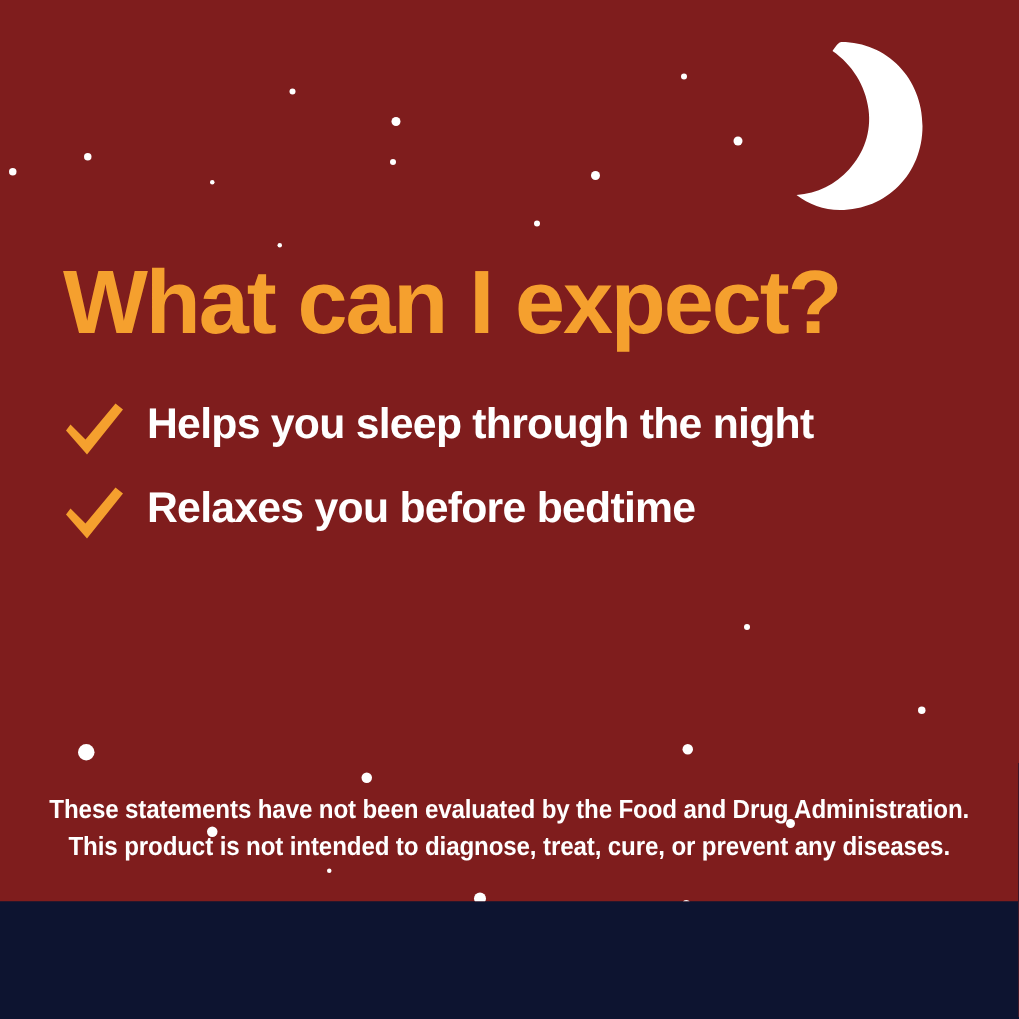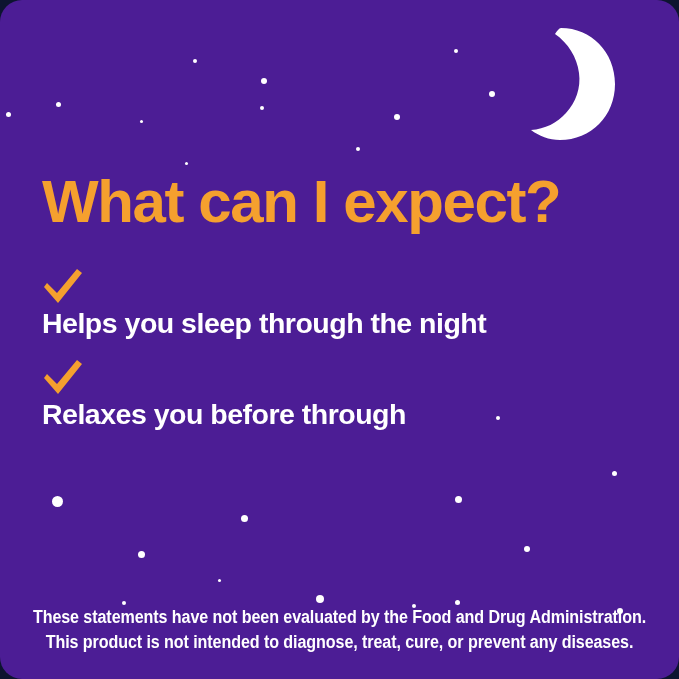--- a/index.html
+++ b/index.html
@@ -9,24 +9,23 @@
     background: #0d1430;
   }
   body {
     font-family: "Liberation Sans", sans-serif;
     -webkit-font-smoothing: antialiased;
   }
 
   #poster {
     position: relative;
     width: 679px;
-    height: 679px;
+    height: 601px;
     overflow: hidden;
-    background: #4c1d95;
-    border-radius: 22px;
+    background: #7f1d1d;
   }
 
   
   #starfield {
     position: absolute;
     inset: 0;
     pointer-events: none;
   }
   .star {
     position: absolute;
@@ -61,21 +60,20 @@
     position: absolute;
     left: 42px;
     top: 266px;
     width: 610px;
   }
   .bullet {
     position: relative;
     display: flex;
     align-items: flex-start;
     margin-bottom: 16px;
-    flex-direction: column;
   }
   .check-icon {
     flex: 0 0 auto;
     width: 42px;
     height: 38px;
     margin-top: 2px;
     margin-right: 14px;
   }
   .bullet-text {
     color: #ffffff;
@@ -155,21 +153,21 @@
       <svg class="check-icon" viewBox="0 0 42 38" xmlns="http://www.w3.org/2000/svg">
         <path d="M 2 19 L 5 15 L 15 25 L 35 1 L 40 5 L 16 35 Z" fill="#f5a02e"></path>
       </svg>
       <div class="bullet-text">Helps you sleep through the night</div>
     </div>
 
     <div class="bullet">
       <svg class="check-icon" viewBox="0 0 42 38" xmlns="http://www.w3.org/2000/svg">
         <path d="M 2 19 L 5 15 L 15 25 L 35 1 L 40 5 L 16 35 Z" fill="#f5a02e"></path>
       </svg>
-      <div class="bullet-text">Relaxes you before through</div>
+      <div class="bullet-text">Relaxes you before bedtime</div>
     </div>
 
 
   </div>
 
   <div id="disclaimer">
     <div>These statements have not been evaluated by the Food and Drug Administration.</div>
     <div>This product is not intended to diagnose, treat, cure, or prevent any diseases.</div>
   </div>
 

